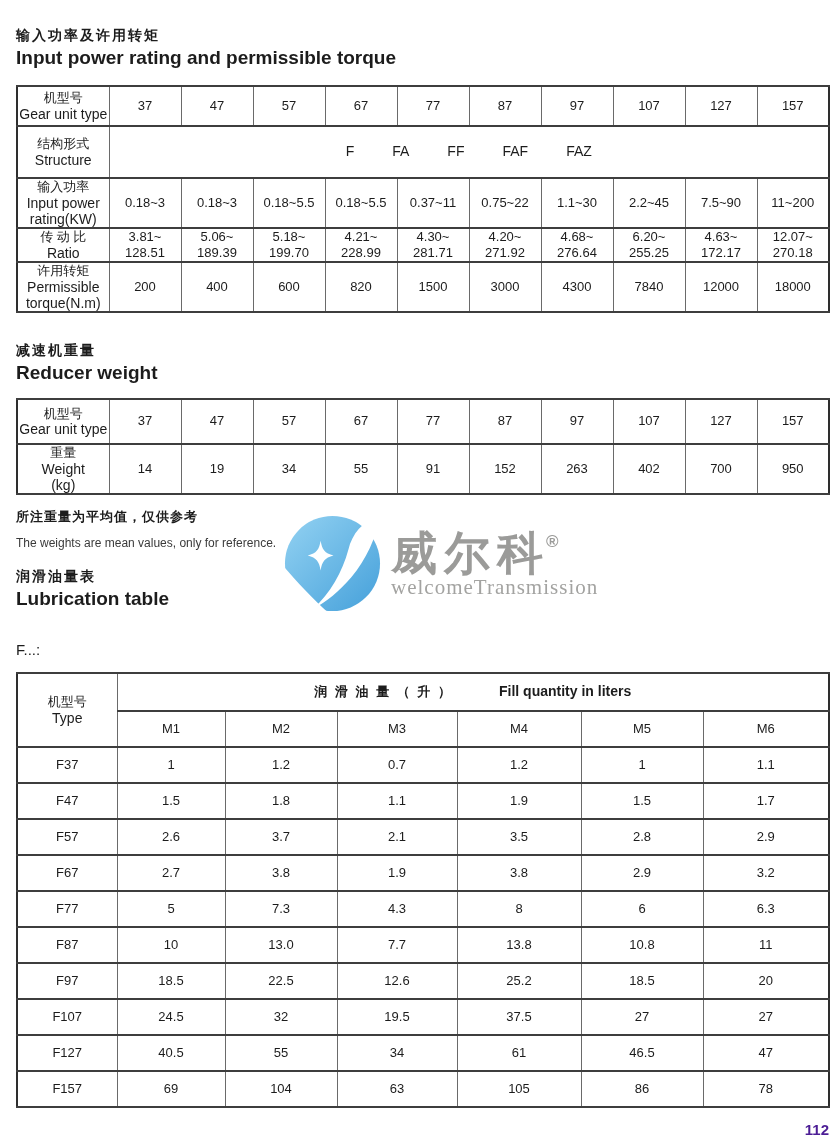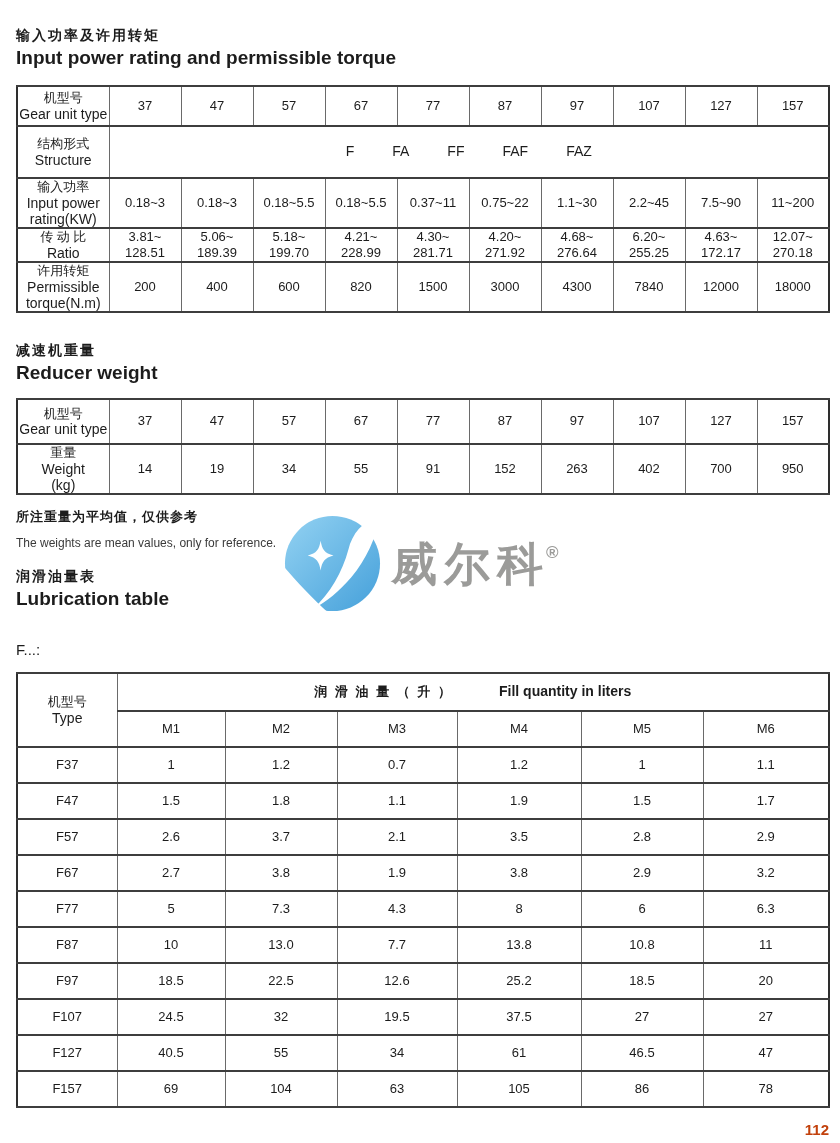--- a/index.html
+++ b/index.html
@@ -32,21 +32,21 @@
 
   .series-label { margin-top:31px; font-size:15px; }
 
   .logo { position:absolute; left:283px; top:514px; display:flex; align-items:center; }
   .logo svg { width:99px; height:99px; }
   .logo-text { margin-left:9px; }
   .logo-cn-row { font-size:46px; font-weight:bold; color:#9b9b99; letter-spacing:7px; line-height:1; white-space:nowrap; }
   .logo-reg { font-size:17px; letter-spacing:0; position:relative; top:-22px; left:-4px; }
   .logo-en { font-family:"Liberation Serif", serif; font-size:21px; color:#a3a3a1; letter-spacing:1px; line-height:1; margin-top:1px; }
 
-  .pagenum { position:absolute; right:11px; bottom:5px; font-size:15px; font-weight:bold; color:#c2410c; }
+  .pagenum { position:absolute; right:11px; bottom:5px; font-size:15px; font-weight:bold; color:#4c1d95; }
 </style>
 </head>
 <body>
 
 <div class="page">
 
   <div class="sec">
     <div class="h-cn">输入功率及许用转矩</div>
     <div class="h-en">Input power rating and permissible torque</div>
 
@@ -229,20 +229,21 @@
           <stop offset="1" stop-color="#45a0da"></stop>
         </linearGradient>
       </defs>
       <circle cx="50" cy="50" r="48" fill="url(#lg)"></circle>
       <path d="M30,96 C48,80 60,58 66,36 C70,20 80,7 98,2 C94,24 84,46 69,64 C57,78 44,89 30,96 Z" fill="#ffffff"></path>
       <path d="M-2,50 C14,68 28,84 46,100 L34,104 C16,88 0,70 -4,58 Z" fill="#ffffff"></path>
       <path d="M38,27 C39.5,36 42,39.5 51,42 C42,44.5 39.5,48 38,57 C36.5,48 34,44.5 25,42 C34,39.5 36.5,36 38,27 Z" fill="#ffffff"></path>
     </svg>
     <div class="logo-text">
       <div class="logo-cn-row"><span>威尔科</span><span class="logo-reg">®</span></div>
+      <div class="logo-en">welcomeTransmission</div>
     </div>
   </div>
 
   <div class="sec3">
     <div class="h-cn">润滑油量表</div>
     <div class="h-en">Lubrication table</div>
     <div class="series-label">F...:</div>
 
     <table style="margin-top:14px">
       <colgroup>

